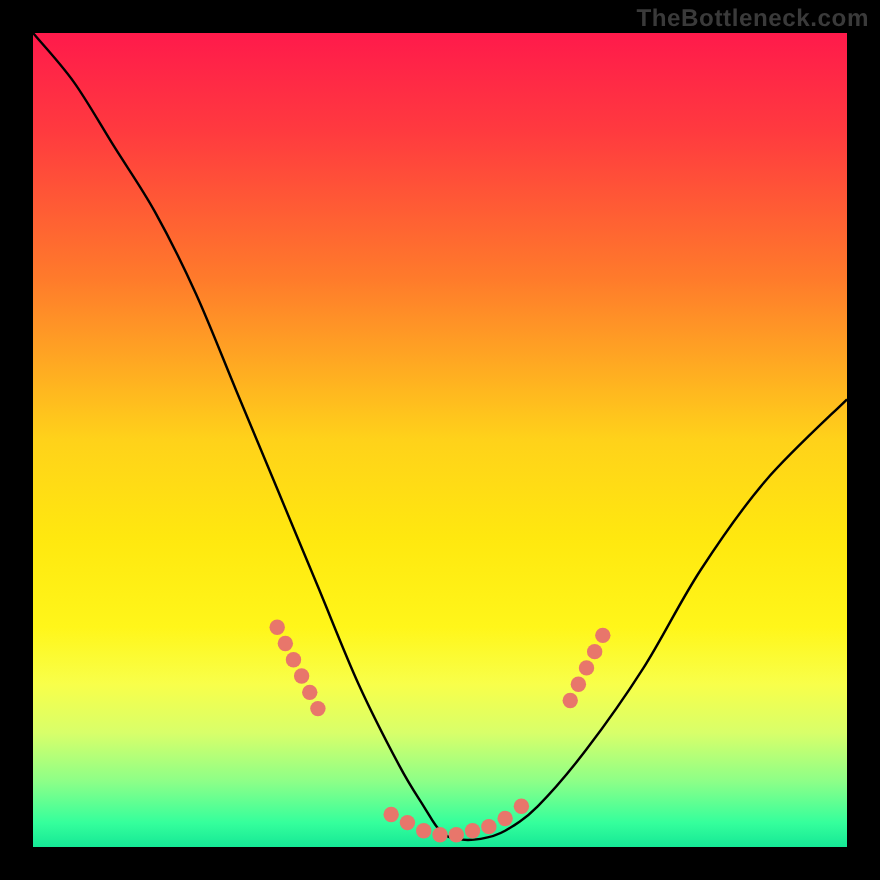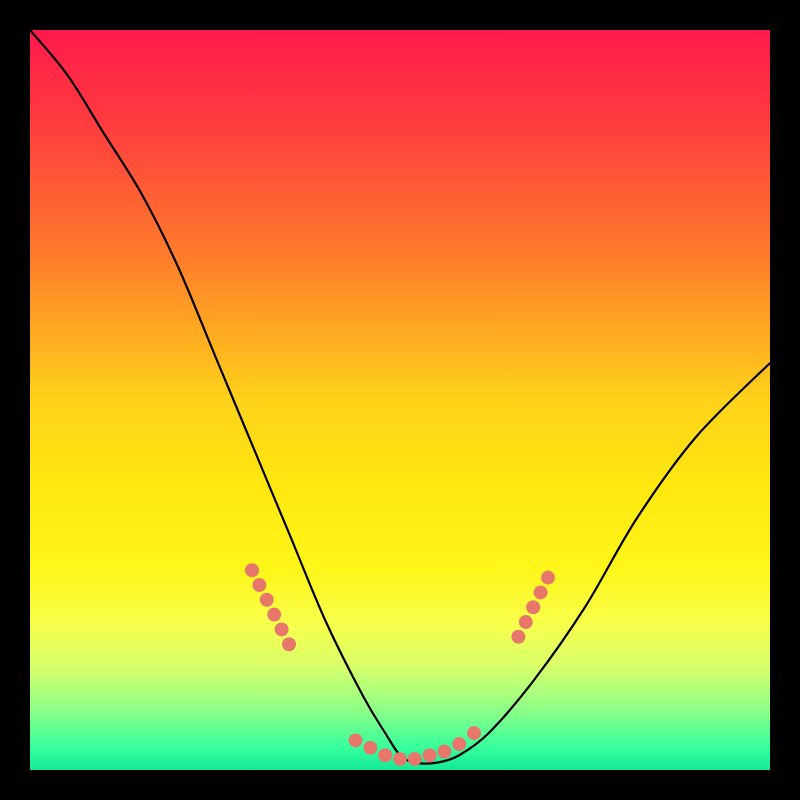--- a/index.html
+++ b/index.html
@@ -30,20 +30,21 @@
   svg {
     position: absolute;
     left: 0;
     top: 0;
   }
 </style>
 </head>
 <body>
 
 <div class="frame">
+  <div class="watermark">TheBottleneck.com</div>
   <svg id="chart-svg" width="800" height="800">
     <defs>
       <linearGradient id="bg-grad" x1="0" y1="0" x2="0" y2="1">
           <stop offset="0%" stop-color="#ff1a4b"></stop>
           <stop offset="12%" stop-color="#ff3a3f"></stop>
           <stop offset="30%" stop-color="#ff7a2b"></stop>
           <stop offset="50%" stop-color="#ffd21a"></stop>
           <stop offset="62%" stop-color="#ffe80f"></stop>
           <stop offset="73%" stop-color="#fff61a"></stop>
           <stop offset="80%" stop-color="#f8ff4a"></stop>

